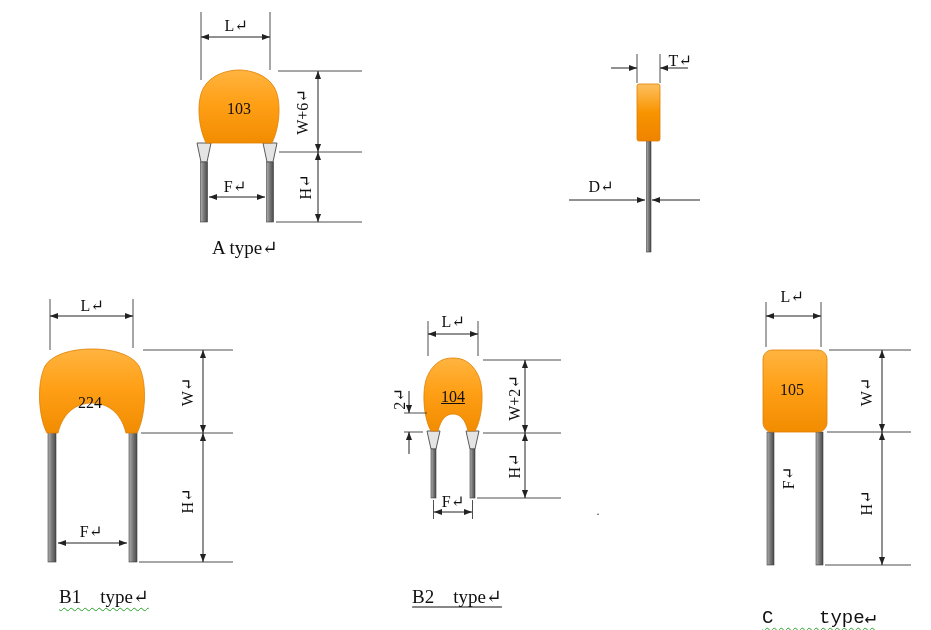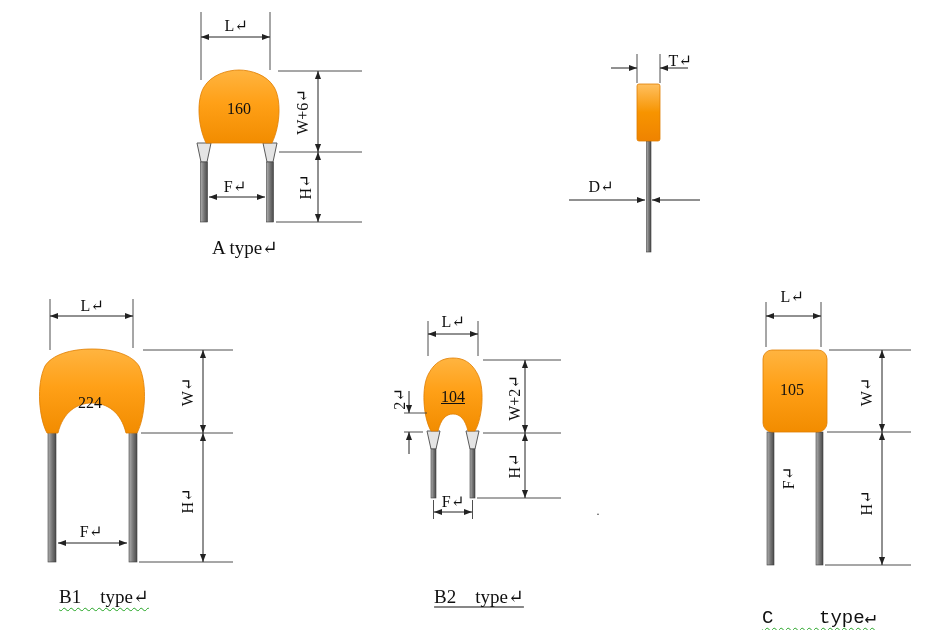--- a/index.html
+++ b/index.html
@@ -139,21 +139,21 @@
       <line class="dim" x1="766" y1="316" x2="821" y2="316" marker-start="url(#arw)" marker-end="url(#arw)"></line>
       <line class="ext" x1="829" y1="350" x2="911" y2="350"></line>
       <line class="ext" x1="827" y1="432" x2="911" y2="432"></line>
       <line class="dim" x1="882" y1="350" x2="882" y2="432" marker-start="url(#arw)" marker-end="url(#arw)"></line>
       <line class="ext" x1="825" y1="565" x2="911" y2="565"></line>
       <line class="dim" x1="882" y1="432" x2="882" y2="565" marker-start="url(#arw)" marker-end="url(#arw)"></line>
     </g>
   </svg>
 
   <span class="lbl" style="left:236px; top:26px;">L↵</span>
-  <span class="lbl" style="left:239px; top:109px;">160</span>
+  <span class="lbl" style="left:239px; top:109px;">103</span>
   <span class="lbl rot" style="left:303px; top:112px;">W+6↵</span>
   <span class="lbl rot" style="left:306px; top:187px;">H↵</span>
   <span class="lbl" style="left:235px; top:187px;">F↵</span>
   <span class="lbl caption" style="left:245px; top:247px;">A type↵</span>
 
   <span class="lbl" style="left:680px; top:61px;">T↵</span>
   <span class="lbl" style="left:601px; top:187px;">D↵</span>
 
   <span class="lbl" style="left:92px; top:306px;">L↵</span>
   <span class="lbl" style="left:90px; top:403px;">224</span>
@@ -161,21 +161,21 @@
   <span class="lbl rot" style="left:188px; top:501px;">H↵</span>
   <span class="lbl" style="left:91px; top:532px;">F↵</span>
   <span class="lbl caption squiggle" style="left:104px; top:596px;">B1    type↵</span>
 
   <span class="lbl" style="left:453px; top:322px;">L↵</span>
   <span class="lbl" style="left:453px; top:397px;text-decoration:underline;">104</span>
   <span class="lbl rot" style="left:400px; top:399px;">2↵</span>
   <span class="lbl rot" style="left:515px; top:398px;">W+2↵</span>
   <span class="lbl rot" style="left:515px; top:466px;">H↵</span>
   <span class="lbl" style="left:453px; top:502px;">F↵</span>
-  <span class="lbl caption squiggle" style="left:479px; top:596px;text-decoration:underline;">B2    type↵</span>
+  <span class="lbl caption squiggle" style="left:457px; top:596px;text-decoration:underline;">B2    type↵</span>
   <span class="lbl stray" style="left:598px; top:511px;">.</span>
 
   <span class="lbl" style="left:792px; top:297px;">L↵</span>
   <span class="lbl" style="left:792px; top:390px;">105</span>
   <span class="lbl rot" style="left:867px; top:392px;">W↵</span>
   <span class="lbl rot" style="left:867px; top:503px;">H↵</span>
   <span class="lbl rot" style="left:789px; top:478px;">F↵</span>
   <span class="lbl caption squiggle" style="left:819px; top:618px;font-family:Liberation Mono, monospace;">C    type↵</span>
 
 </div>

